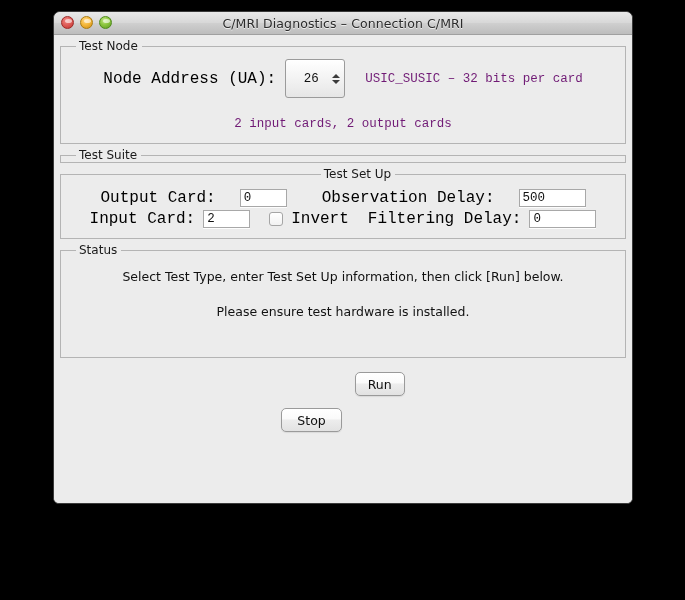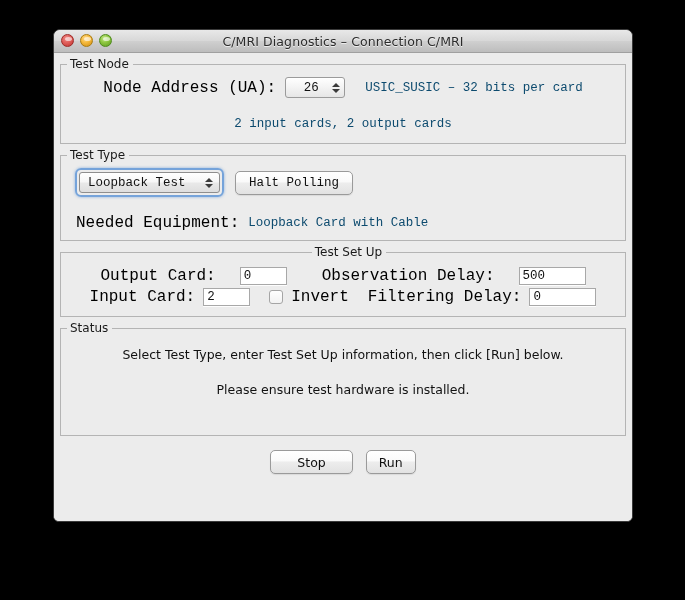--- a/index.html
+++ b/index.html
@@ -8,21 +8,21 @@
     width: 685px;
     height: 600px;
     background: #000000;
     overflow: hidden;
     font-family: "DejaVu Sans", "Liberation Sans", sans-serif;
   }
 
   #window {
     position: absolute;
     left: 53px;
-    top: 29px;
+    top: 11px;
     width: 580px;
     height: 493px;
     border-radius: 7px 7px 6px 6px;
     background: #ececec;
     box-shadow: 0 12px 34px rgba(0,0,0,0.95), 0 2px 10px rgba(0,0,0,0.8);
     overflow: hidden;
     border: 1px solid #3a3a3a;
     box-sizing: border-box;
   }
 
@@ -95,46 +95,46 @@
     margin: 0 6px;
     border: 1px solid #b4b4b4;
     border-radius: 0;
     padding: 0;
     background: #ececec;
   }
   fieldset.group > legend {
     font-size: 12px;
     color: #1a1a1a;
     padding: 0 4px 0 3px;
-    margin-left: 6px;
+    margin-left: 15px;
   }
   .group-body {
     padding: 4px 10px 10px 10px;
     font-family: Liberation Mono, monospace;
   }
 
   .row {
     display: flex;
     align-items: center;
   }
   .center { justify-content: center; }
 
   label.lbl, .txt {
     font-size: 12.5px;
-    color: #0c4a6e;
+    color: #701a75;
     white-space: nowrap;
   }
 
   
   .stepper {
     display: inline-flex;
     align-items: center;
     justify-content: flex-end;
     width: 60px;
-    height: 21px;
+    height: 39px;
     border: 1px solid #9b9b9b;
     border-radius: 3px;
     background: linear-gradient(to bottom, #ffffff 0%, #f3f3f3 50%, #e6e6e6 100%);
     box-shadow: 0 1px 0 rgba(255,255,255,0.8) inset;
     padding: 0 4px 0 0;
     box-sizing: border-box;
   }
   .stepper .val {
     flex: 1;
     text-align: center;
@@ -276,39 +276,21 @@
           </div>
           <span class="txt" style="margin-left:11px;">USIC_SUSIC – 32 bits per card</span>
         </div>
         <div class="row center" style="margin-top:19px;">
           <span class="txt">2 input cards, 2 output cards</span>
         </div>
       </div>
     </fieldset>
 
     <fieldset class="group" style="margin-top:4px;">
-      <legend>Test Type</legend>
-      <div class="group-body" style="padding-top:6px;padding-bottom:8px;">
-        <div class="row" style="gap:11px;padding-left:4px;">
-          <div class="combo-wrap">
-            <div class="combo">
-              <span class="val">Loopback Test</span>
-              <span class="arrows">
-                <span class="arrow-up"></span>
-                <span class="arrow-down"></span>
-              </span>
-            </div>
-          </div>
-          <div class="btn">Halt Polling</div>
-        </div>
-        <div class="row" style="margin-top:17px;padding-left:5px;gap:9px;">
-          <span class="lbl">Needed Equipment:</span>
-          <span class="txt">Loopback Card with Cable</span>
-        </div>
-      </div>
+      <legend>Test Suite</legend>
     </fieldset>
 
     <fieldset class="group" style="margin-top:4px;text-align:center;">
       <legend>Test Set Up</legend>
       <div class="group-body" style="padding-top:8px;padding-bottom:10px;">
         <div class="row center" style="gap:24px;">
           <span class="lbl">Output Card:</span>
           <div class="field w-small">0</div>
           <span class="lbl" style="margin-left:11px;">Observation Delay:</span>
           <div class="field w-med">500</div>
@@ -326,18 +308,18 @@
 
     <fieldset class="group" style="margin-top:4px;">
       <legend>Status</legend>
       <div class="status-body">
         <p class="status-line">Select Test Type, enter Test Set Up information, then click [Run] below.</p>
         <p class="status-line">Please ensure test hardware is installed.</p>
       </div>
     </fieldset>
 
     <div id="footer">
-      <div class="btn" style="padding:0 26px;">Stop</div>
+      <div class="btn" style="padding:0 15px;margin-top:36px;">Stop</div>
       <div class="btn" style="padding:0 12px;">Run</div>
     </div>
 
   </div>
 </div>
 
 </body></html>

